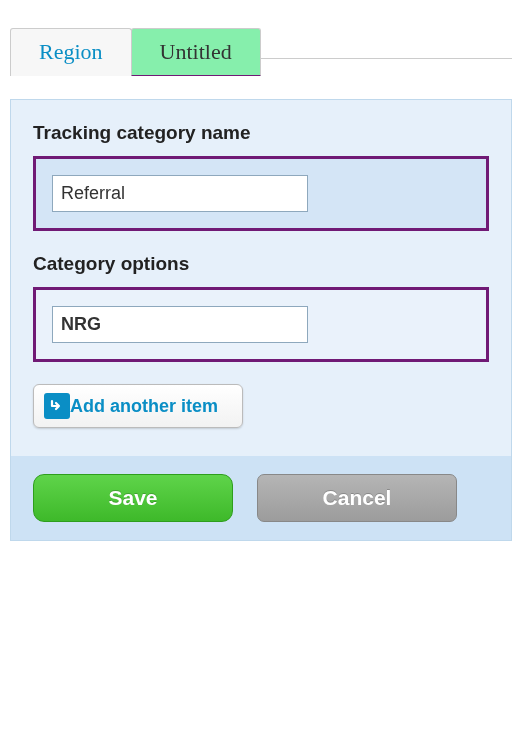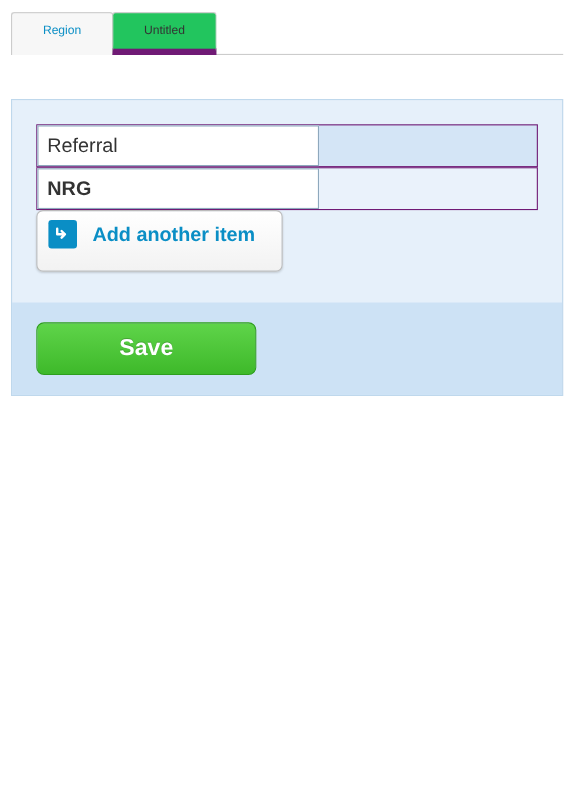--- a/index.html
+++ b/index.html
@@ -5,57 +5,58 @@
     * { box-sizing: border-box; margin: 0; padding: 0; }
     body { font-family: Arial, Helvetica, sans-serif; font-size: 16px; background: #fff; padding: 10px; width: 522px; }
     
     .tabs { display: flex; border-bottom: 1px solid #ccc; margin-bottom: 40px; }
     .tab {
       padding: 10px 28px;
       border: 1px solid #ccc;
       border-bottom: none;
       background: #fff;
       cursor: pointer;
-      font-size: 11px;
+      font-size: 22px;
       position: relative;
-      top: 1px;
+      top: 18px;
       border-radius: 3px 3px 0 0;
       margin-right: -1px;
+      font-family: Liberation Serif, serif;
     }
     .tab.inactive { color: #0a8ec5; background: #f7f7f7; }
-    .tab.active { color: #333; background: #22c55e; border-bottom: 6px solid #701a75; }
+    .tab.active { color: #333; background: #86efac; border-bottom: 1px solid #701a75; }
     
     .panel { border: 1px solid #bfd8ec; background: #e6f0fa; padding: 22px 22px 0 22px; }
     
     .section-title { font-weight: bold; font-size: 19px; color: #222; margin-bottom: 12px; }
     
     .field-group {
-      border: 1px solid #701a75;
+      border: 3px solid #701a75;
       background: #d4e5f6;
-      padding: 0;
+      padding: 16px;
+      margin-bottom: 22px;
     }
     .field-group.options { background: #eaf2fb; }
     
     .text-input {
       width: 256px;
       padding: 7px 8px;
       font-size: 18px;
       color: #333;
       border: 1px solid #8ea8bd;
       background: #fff;
       display: block;
     }
     .field-group.options .text-input { margin-bottom: 14px; font-weight: bold; }
     .field-group.options .text-input:last-child { margin-bottom: 0; }
     
     .add-btn {
       display: inline-flex;
       align-items: center;
-      gap: 14px;
-      padding: 8px 24px 20px 10px;
+      padding: 8px 24px 8px 10px;
       background: linear-gradient(#ffffff, #f2f2f2);
       border: 1px solid #bbb;
       border-radius: 6px;
       box-shadow: 0 1px 2px rgba(0,0,0,0.15);
       cursor: pointer;
       margin-bottom: 28px;
     }
     .add-btn .icon-box {
       width: 26px; height: 26px;
       background: #0a8ec5;
@@ -82,51 +83,55 @@
       font-size: 21px;
       font-weight: bold;
       color: #fff;
       cursor: pointer;
       text-align: center;
     }
     .save-btn {
       background: linear-gradient(#5fd44a, #3eb92a);
       border-color: #2e9e1d;
       text-shadow: 0 -1px 0 rgba(0,0,0,0.2);
+      border-radius: 11px;
     }
     .cancel-btn {
       background: linear-gradient(#b5b5b5, #9c9c9c);
       border-color: #888;
       text-shadow: 0 -1px 0 rgba(0,0,0,0.2);
     }
   </style>
 </head>
 <body>
 
 <div class="tabs">
   <div class="tab inactive">Region</div>
   <div class="tab active">Untitled</div>
 </div>
 
 <div class="panel">
 
+  <div class="section-title">Tracking category name</div>
   <div class="field-group">
     <input type="text" class="text-input" value="Referral" style="">
   </div>
 
+  <div class="section-title">Category options</div>
   <div class="field-group options">
     <input type="text" class="text-input" value="NRG" style="">
   </div>
 
   <button class="add-btn">
     <span class="icon-box">
       <svg width="16" height="16" viewBox="0 0 16 16">
         <path d="M3 3 L3 8 L10 8 M7 5 L10 8 L7 11" stroke="#fff" stroke-width="2.2" fill="none" stroke-linecap="round" stroke-linejoin="round"></path>
       </svg>
     </span>
     <span class="label">Add another item</span>
   </button>
 
   <div class="action-bar">
     <button class="action-btn save-btn">Save</button>
+    <button class="action-btn cancel-btn">Cancel</button>
   </div>
 
 </div>
 
 </body></html>

